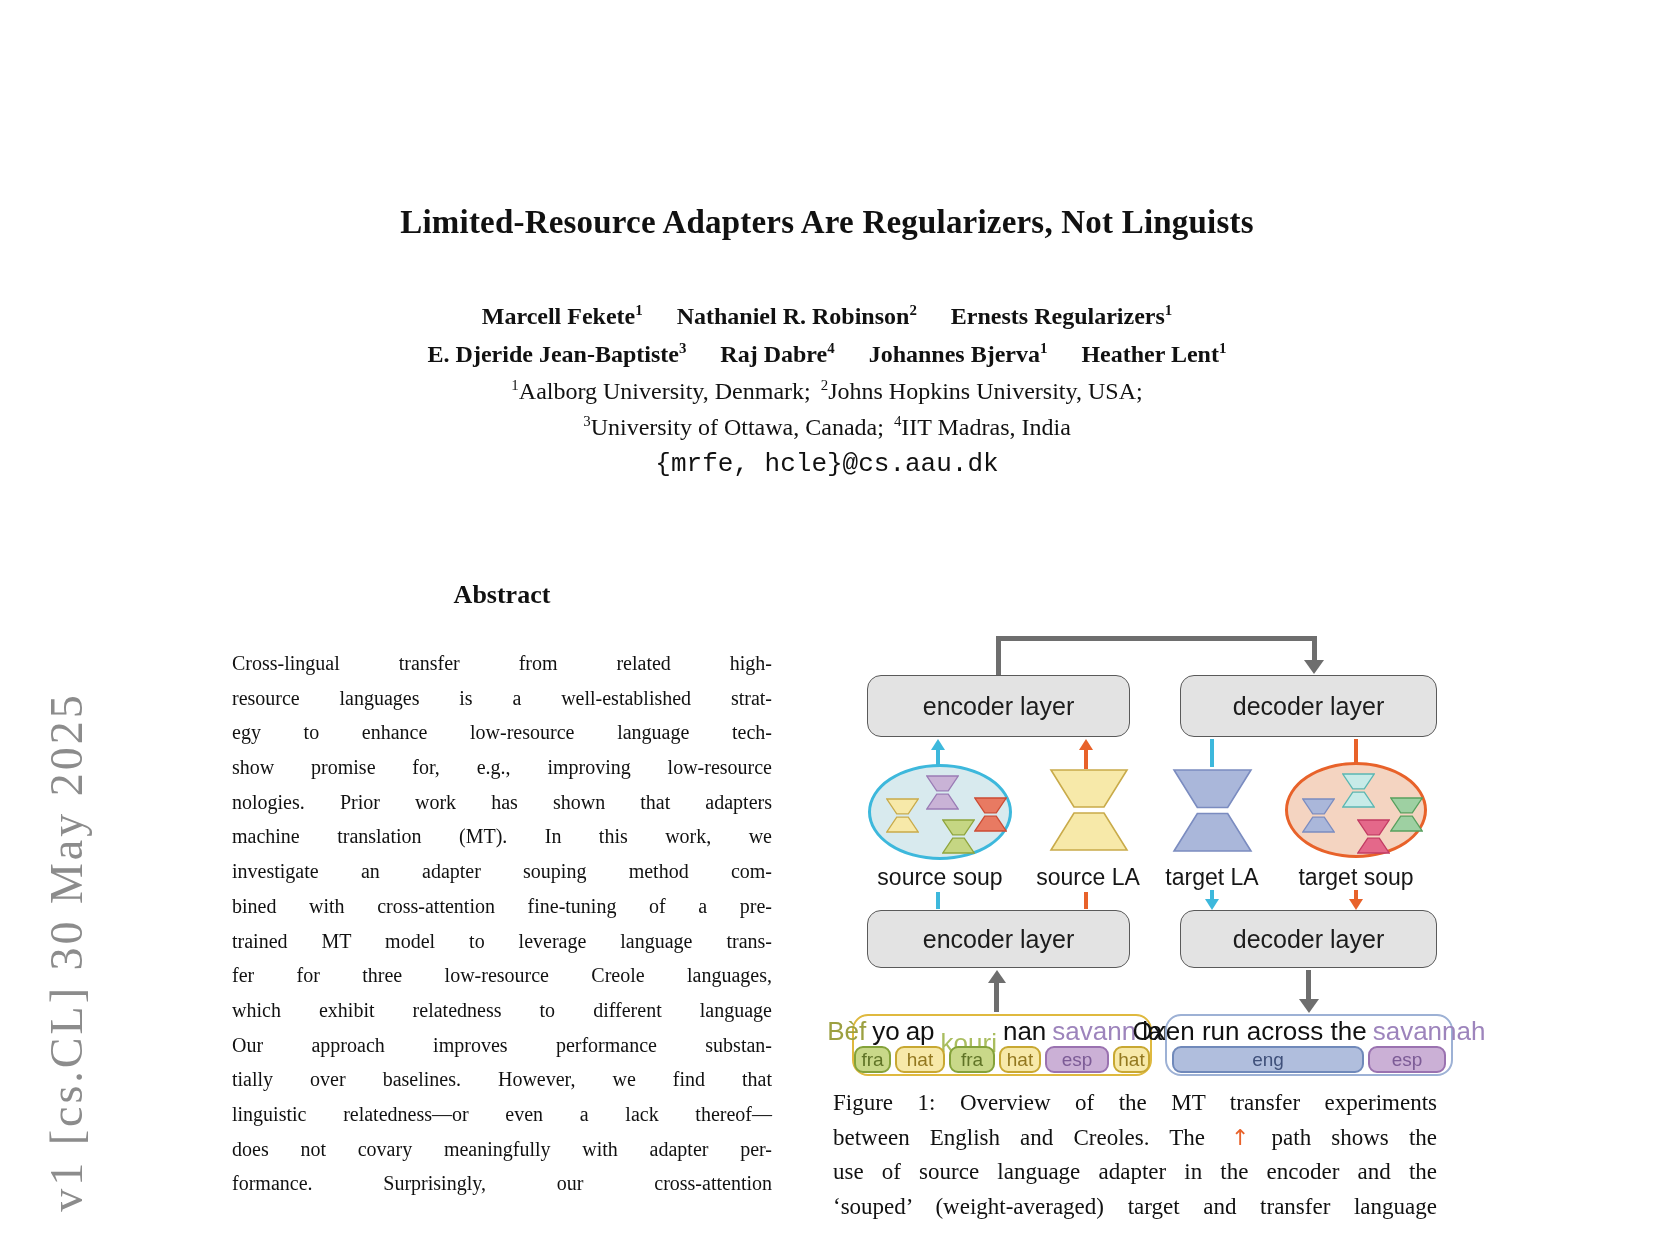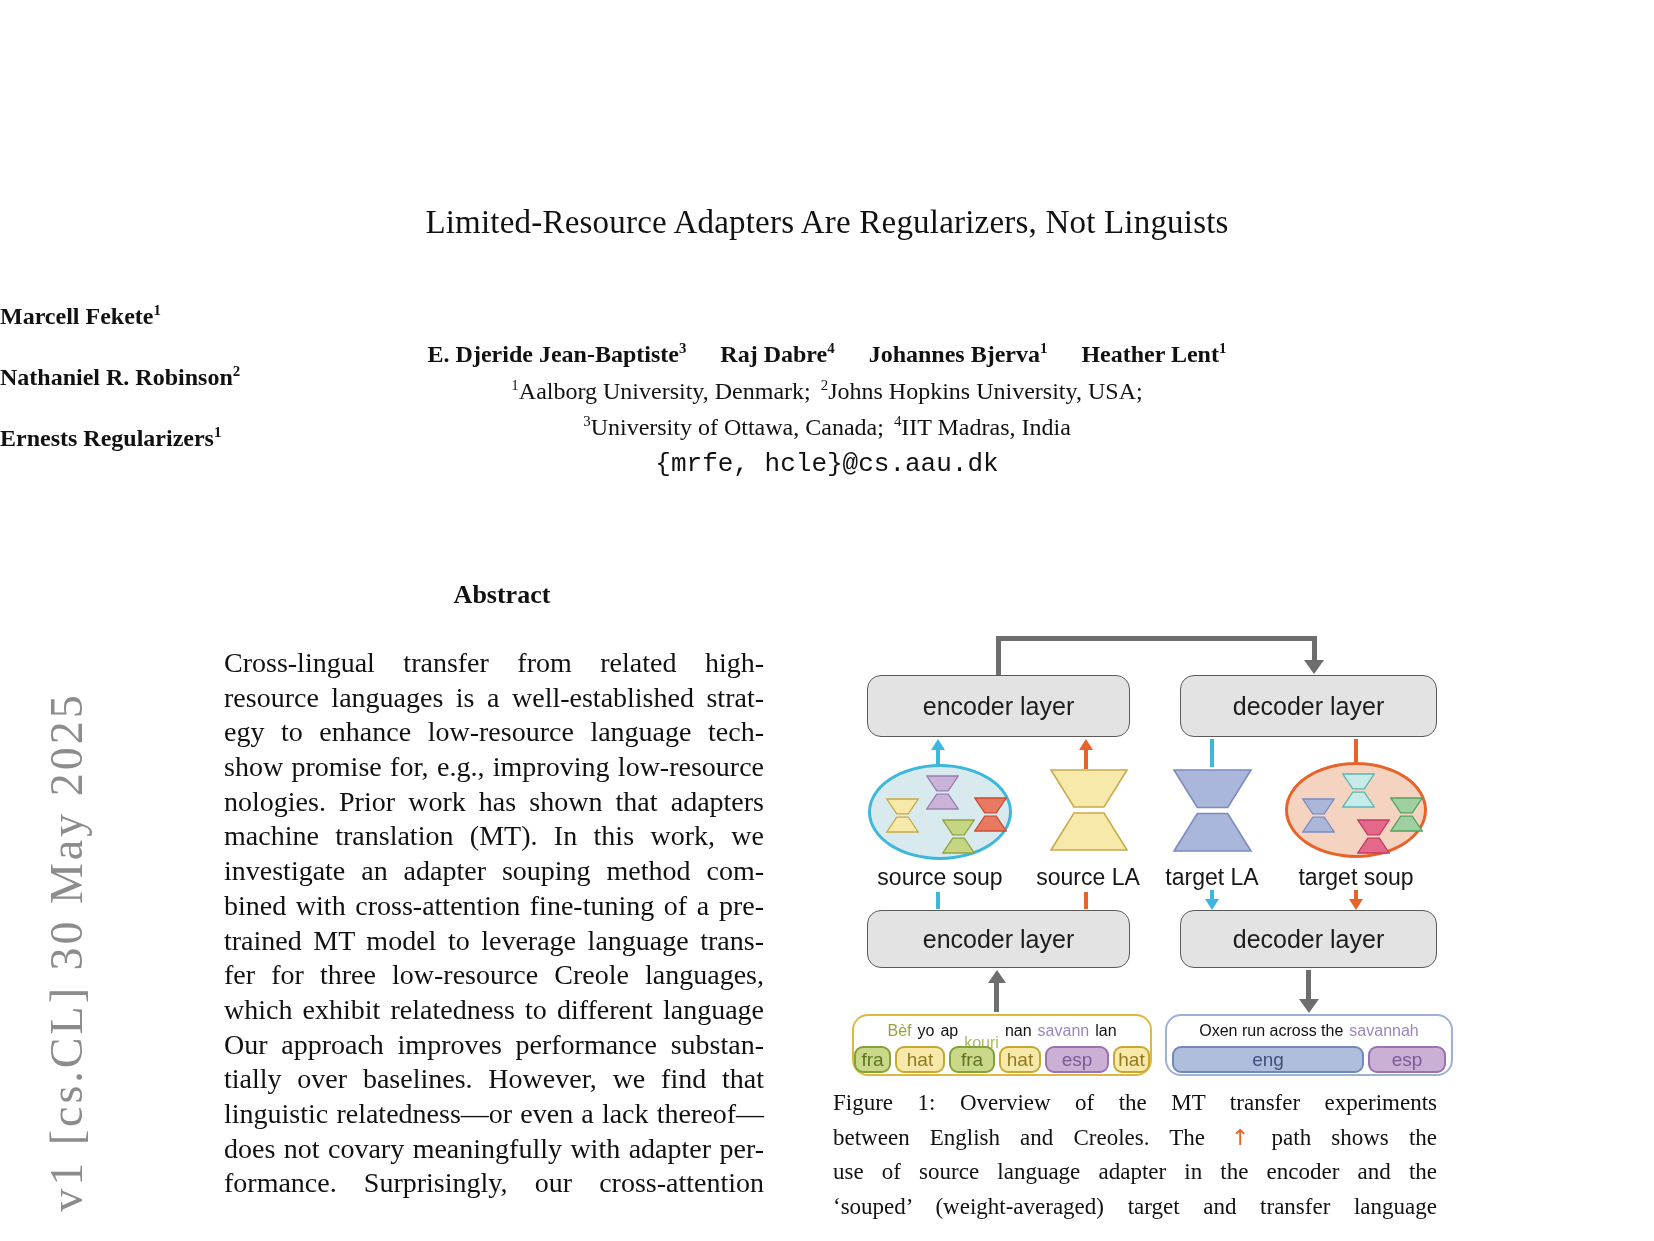--- a/index.html
+++ b/index.html
@@ -2,39 +2,39 @@
 <html style="--c-cyan: #3db8dc; --c-orange: #e8622a; --c-grayArrow: #6e6e6e; --c-boxFill: #e3e3e3; --c-boxBorder: #5a5a5a; --c-arxivGray: #8c8c8c; --c-soupSrcFill: #d8eaee; --c-soupTgtFill: #f4d4c1; --c-yellowFill: #f7e9a9; --c-yellowBorder: #c9ab4a; --c-purpleFill: #c9b3d6; --c-purpleBorder: #9a7cb5; --c-greenFill: #c5d683; --c-greenBorder: #8fa53c; --c-redFill: #e87a62; --c-redBorder: #cc4b33; --c-blueFill: #aab7da; --c-blueBorder: #7b8cc0; --c-cyanAdFill: #c7ebe8; --c-cyanAdBorder: #59b7b2; --c-green2Fill: #9ed0a2; --c-green2Border: #57a05e; --c-pinkFill: #e4688a; --c-pinkBorder: #c23b63; --c-fraFill: #c9d889; --c-fraBorder: #84a23a; --c-fraText: #5f7326; --c-hatFill: #f7e9a9; --c-hatBorder: #c8a832; --c-hatText: #93781f; --c-espFill: #cbb0d6; --c-espBorder: #9a72b0; --c-espText: #7c5b96; --c-engFill: #b0bedd; --c-engBorder: #7089ba; --c-engText: #3f507a; --c-wordBef: #9ca041; --c-wordKouri: #a9bd5f; --c-wordSavann: #9d84bc; --c-sentBoxSrcBorder: #dfb93f; --c-sentBoxTgtBorder: #9db1d5;"><head>
 <meta charset="utf-8">
 <title>Paper</title>
 <style>
   html,body{margin:0;padding:0;background:#ffffff;}
   #page{position:relative;width:1654px;height:1241px;background:#fff;overflow:hidden;
         font-family:"Liberation Serif", serif;color:#111;}
 
   
   .title{position:absolute;left:0;top:204px;width:1654px;text-align:center;
-         font-size:33px;font-weight:normal;letter-spacing:.2px;}
+         font-size:33px;font-weight:bold;letter-spacing:.2px;}
   .authors-line{position:absolute;left:0;width:1654px;display:flex;justify-content:center;
          gap:34px;font-size:24px;font-weight:bold;}
   .affil-line{position:absolute;left:0;width:1654px;display:flex;justify-content:center;
          gap:10px;font-size:24px;}
   sup{font-size:0.62em;line-height:0;}
   .email{position:absolute;left:0;top:449px;width:1654px;text-align:center;
          font-family:"Liberation Mono", monospace;font-size:26px;}
 
   
   .arxiv{position:absolute;left:70px;top:952px;width:690px;height:60px;
          transform:translate(-50%,-50%) rotate(-90deg);
          font-size:46px;letter-spacing:3px;color:var(--c-arxivGray);
          text-align:center;white-space:nowrap;}
 
   
   .abs-head{position:absolute;left:232px;top:580px;width:540px;text-align:center;
          font-size:26px;font-weight:bold;}
-  .abstract{position:absolute;left:224px;top:646px;width:540px;font-size:28px;}
+  .abstract{position:absolute;left:232px;top:646px;width:540px;font-size:20px;}
   .abstract .ln{height:34.7px;line-height:34.7px;text-align:justify;text-align-last:justify;
          white-space:nowrap;}
 
   
   .gbar{position:absolute;background:var(--c-grayArrow);}
   .cbar{position:absolute;background:var(--c-cyan);}
   .obar{position:absolute;background:var(--c-orange);}
   .tri{position:absolute;width:0;height:0;}
   .tri-down-gray{border-left:10px solid transparent;border-right:10px solid transparent;border-top:14px solid var(--c-grayArrow);}
   .tri-up-gray{border-left:9px solid transparent;border-right:9px solid transparent;border-bottom:13px solid var(--c-grayArrow);}
@@ -62,21 +62,21 @@
   .ad-green2 path{fill:var(--c-green2Fill);stroke:var(--c-green2Border);}
   .ad-pink path{fill:var(--c-pinkFill);stroke:var(--c-pinkBorder);}
   .adapter path{stroke-width:1.6;}
 
   .flabel{position:absolute;font-family:"Liberation Sans", sans-serif;font-size:23px;
          color:#161616;text-align:center;}
 
   .sentbox{position:absolute;background:#fff;border-radius:16px;box-sizing:border-box;
          font-family:"Liberation Sans", sans-serif;}
   .sentbox .row1{height:30px;display:flex;align-items:center;justify-content:center;
-         font-size:16px;gap:6px;white-space:nowrap;}
+         font-size:26px;gap:6px;white-space:nowrap;}
   .sentbox .row2{height:27px;display:flex;align-items:center;justify-content:center;gap:4px;}
   .chip{border-radius:9px;border:2px solid;box-sizing:border-box;height:27px;
         display:flex;align-items:center;justify-content:center;font-size:19px;}
   .chip-fra{background:var(--c-fraFill);border-color:var(--c-fraBorder);color:var(--c-fraText);}
   .chip-hat{background:var(--c-hatFill);border-color:var(--c-hatBorder);color:var(--c-hatText);}
   .chip-esp{background:var(--c-espFill);border-color:var(--c-espBorder);color:var(--c-espText);}
   .chip-eng{background:var(--c-engFill);border-color:var(--c-engBorder);color:var(--c-engText);}
   .w-bef{color:var(--c-wordBef);}
   .w-fra{color:var(--c-wordKouri);margin-top:24px;}
   .w-esp{color:var(--c-wordSavann);}
@@ -87,21 +87,21 @@
 </style>
 </head>
 <body>
 
 <div id="page">
 
   <div class="arxiv">v1 [cs.CL] 30 May 2025</div>
 
   <div class="title">Limited-Resource Adapters Are Regularizers, Not Linguists</div>
 
-  <div class="authors-line" style="top:303px;flex-direction:column;">
+  <div class="authors-line" style="top:303px;">
     <span><span>Marcell Fekete</span><sup>1</sup></span>
     <span><span>Nathaniel R. Robinson</span><sup>2</sup></span>
     <span><span>Ernests Regularizers</span><sup>1</sup></span>
   </div>
   <div class="authors-line" style="top:341px;">
     <span><span>E. Djeride Jean-Baptiste</span><sup>3</sup></span>
     <span><span>Raj Dabre</span><sup>4</sup></span>
     <span><span>Johannes Bjerva</span><sup>1</sup></span>
     <span><span>Heather Lent</span><sup>1</sup></span>
   </div>

